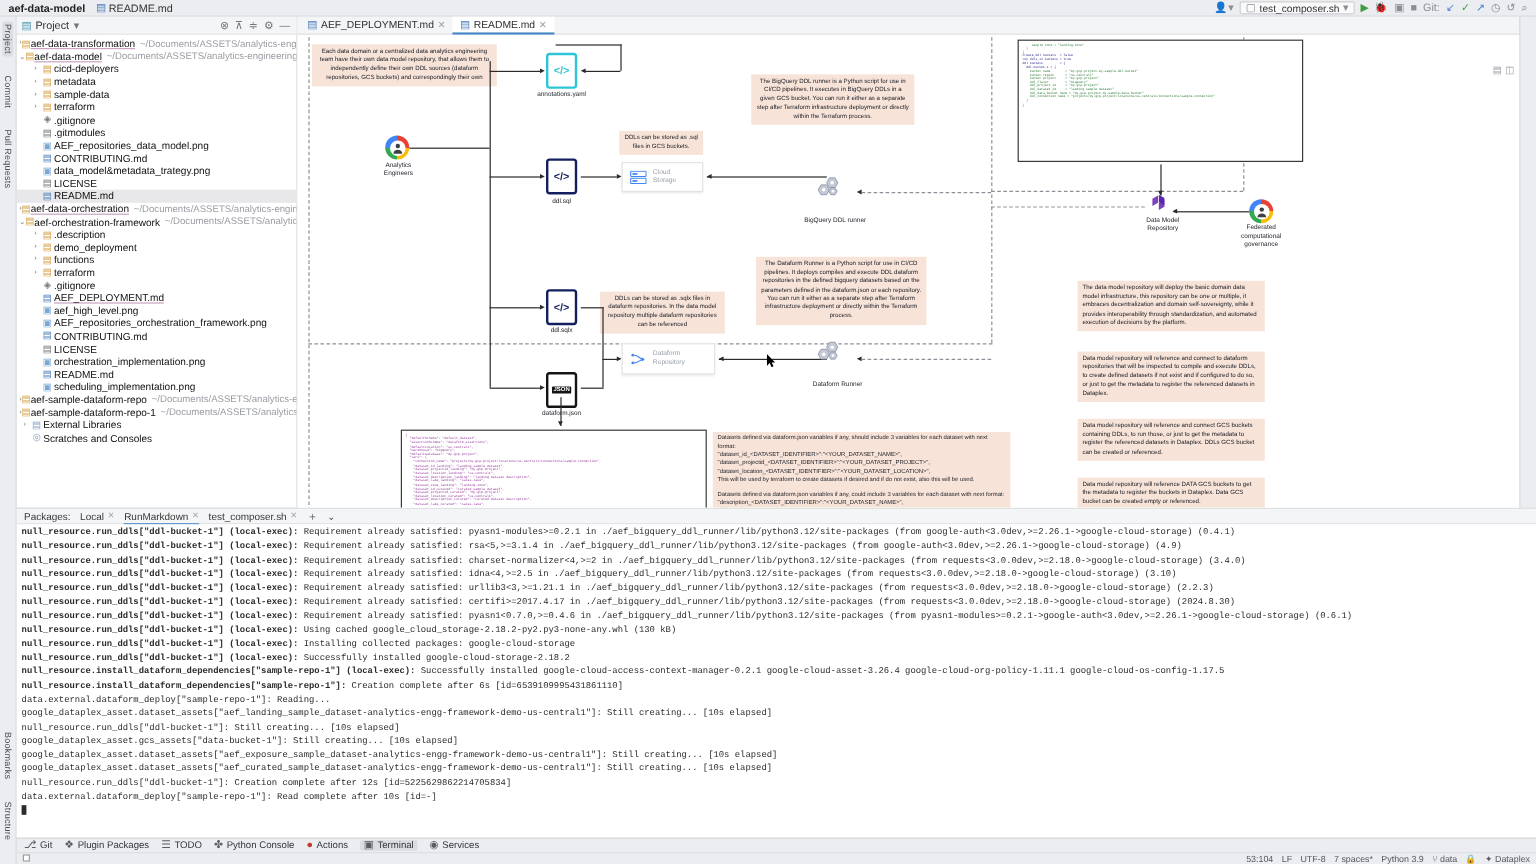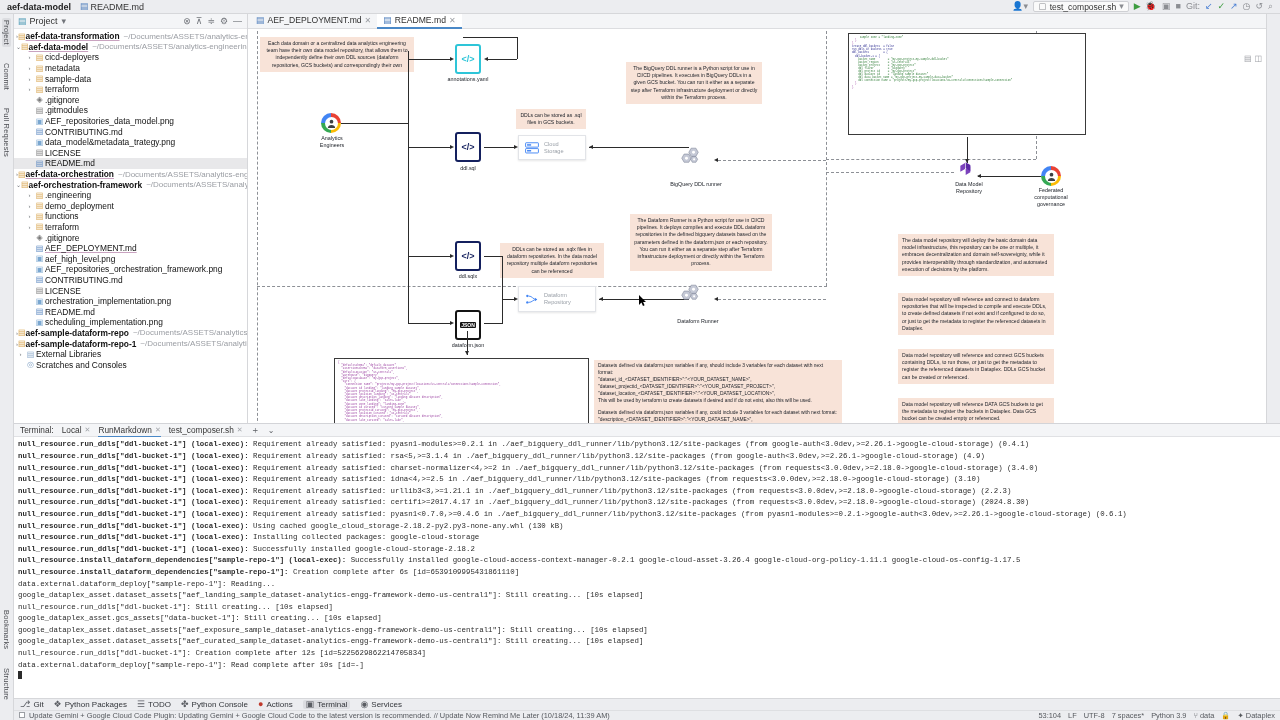--- a/index.html
+++ b/index.html
@@ -43,21 +43,21 @@
   .proj-head { height:15px; display:flex; align-items:center; gap:3px; padding:0 4px; border-bottom:1px solid #e4e5e8; background:#f4f5f7; font-size:9px;}
   .proj-head .title { color:#303030; }
   .proj-head .sp { flex:1; }
   .proj-head .hicon { color:#72757b; font-size:9px; padding:0 1px; cursor:default;}
   .tree { flex:1; overflow:hidden; padding-top:2px; }
   .row { display:flex; align-items:center; height:10.6px; font-size:8.4px; white-space:nowrap; padding-left:2px; color:#1c1c1c;}
   .row.sel { background:#e8e8ea; }
   .arr { width:9px; text-align:center; color:#6d7076; font-size:6px; }
   .fi { width:11px; text-align:center; font-size:8px; }
   .nm { color:#111; }
-  .nm.bold { font-weight:bold; }
+  .nm.bold { font-weight:normal; }
   .nm.u { text-decoration:underline; text-decoration-color:#c9a3c0;}
   .path { color:#9a9da3; margin-left:4px; font-size:8px; }
   .fo { color:#d6a046; }
   .fo2 { color:#8aa8c8; }
   .md { color:#4f7fbd; }
   .png { color:#7aa7d0; }
   .gi { color:#777; }
 
   
   .editor { flex:1; display:flex; flex-direction:column; min-width:0; background:#fff; }
@@ -271,21 +271,21 @@
               </div>
               <div class="row" style="padding-left: 2px;">
                 <span class="arr">⌄</span>
                 <span class="fi fo">▤</span>
                 <span class="nm bold">aef-orchestration-framework</span>
                 <span class="path">~/Documents/ASSETS/analytics-engineering</span>
               </div>
               <div class="row" style="padding-left: 11px;">
                 <span class="arr">›</span>
                 <span class="fi fo">▤</span>
-                <span class="nm">.engineering</span>
+                <span class="nm">.description</span>
               </div>
               <div class="row" style="padding-left: 11px;">
                 <span class="arr">›</span>
                 <span class="fi fo">▤</span>
                 <span class="nm">demo_deployment</span>
               </div>
               <div class="row" style="padding-left: 11px;">
                 <span class="arr">›</span>
                 <span class="fi fo">▤</span>
                 <span class="nm">functions</span>
@@ -596,21 +596,21 @@
               <span style="font-size:8px;color:#9a9da3;">◫</span>
             </div>
           </div>
         </div>
 
         <div class="rail right"></div>
       </div>
 
       <div class="lower">
         <div class="ttabs">
-          <span>Terminal:</span>
+          <span>Packages:</span>
           <span class="ttab">
             <span>Local</span>
             <span class="x">✕</span>
           </span>
           <span class="ttab active">
             <span>RunMarkdown</span>
             <span class="x">✕</span>
           </span>
           <span class="ttab">
             <span>test_composer.sh</span>
@@ -644,21 +644,21 @@
           </div>
       </div>
 
       <div class="toolwin">
         <span class="twi">
             <span class="ico">⎇</span>
             <span>Git</span>
           </span>
         <span class="twi">
             <span class="ico">❖</span>
-            <span>Python Packages</span>
+            <span>Plugin Packages</span>
           </span>
         <span class="twi">
             <span class="ico">☰</span>
             <span>TODO</span>
           </span>
         <span class="twi">
             <span class="ico">✤</span>
             <span>Python Console</span>
           </span>
         <span class="twi">
@@ -670,21 +670,20 @@
             <span>Terminal</span>
           </span>
         <span class="twi">
             <span class="ico">◉</span>
             <span>Services</span>
           </span>
       </div>
 
       <div class="statusbar">
         <span class="chk"></span>
-        <span>Update Gemini + Google Cloud Code Plugin: Updating Gemini + Google Cloud Code to the latest version is recommended. // Update Now   Remind Me Later (10/18/24, 11:39 AM)</span>
         <span class="sb-right">
           <span>53:104</span>
           <span>LF</span>
           <span>UTF-8</span>
           <span>7 spaces*</span>
           <span>Python 3.9</span>
           <span><span>⑂</span> <span>data</span></span>
           <span>🔒</span>
           <span>✦ <span>Dataplex</span></span>
         </span>

